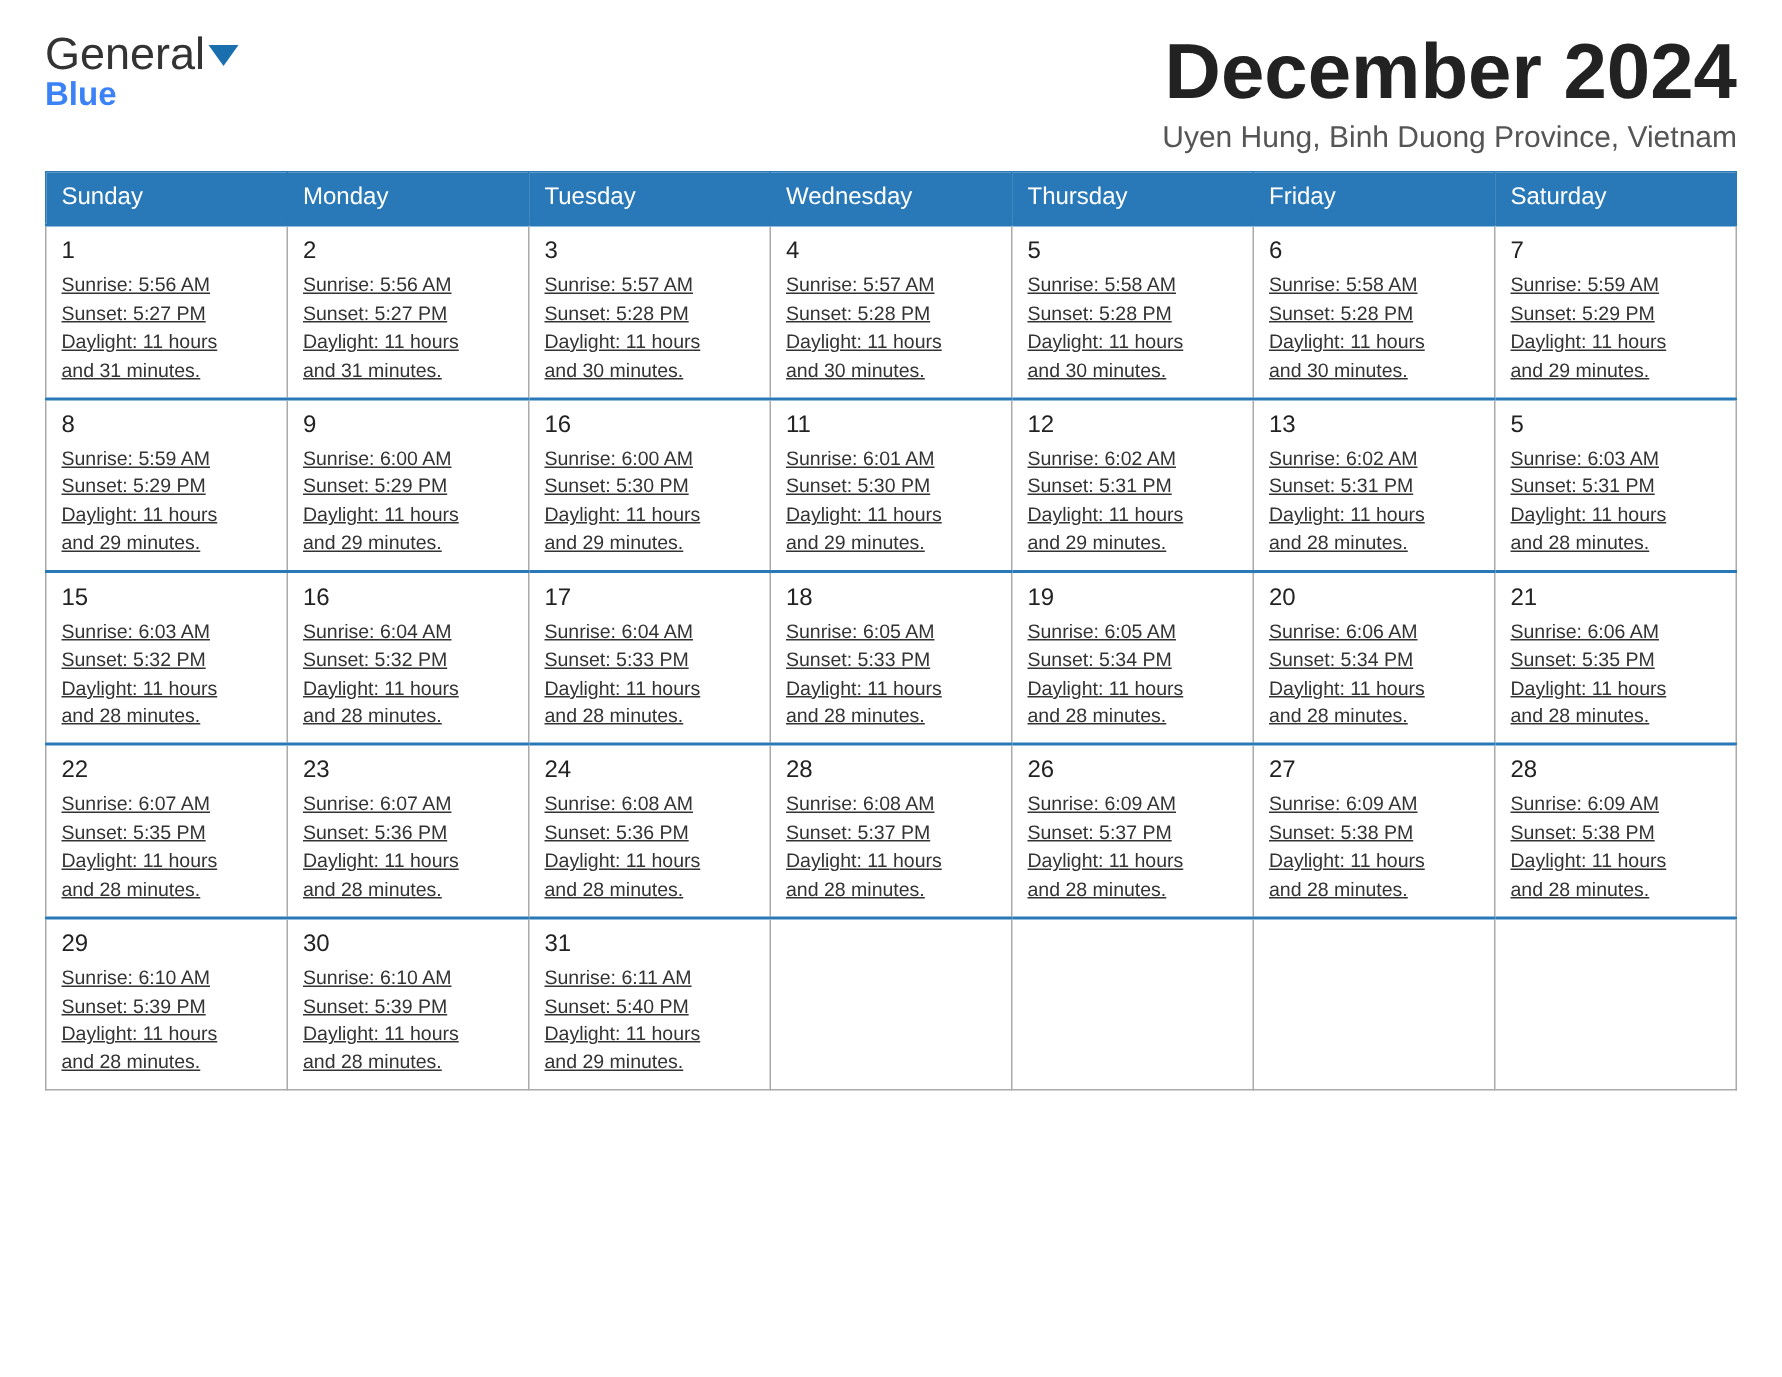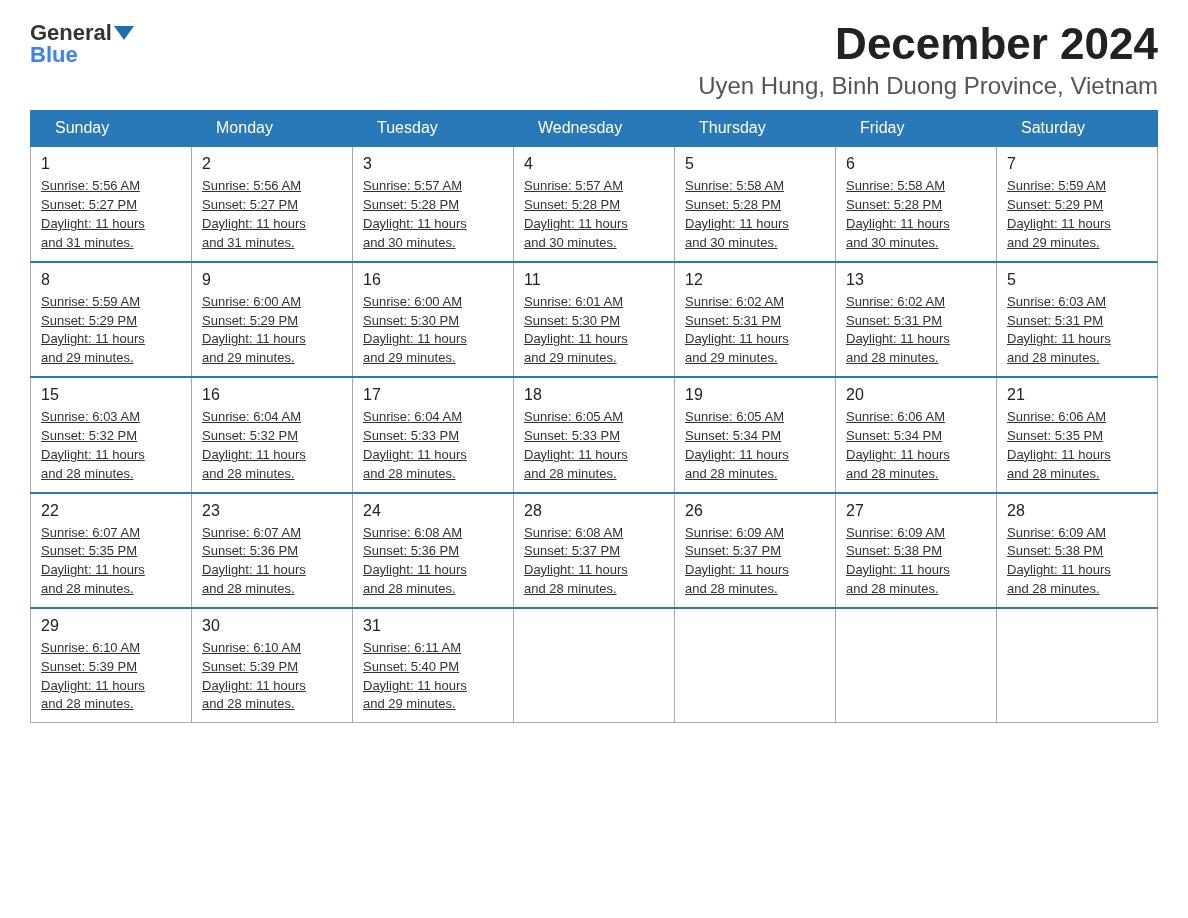--- a/index.html
+++ b/index.html
@@ -17,22 +17,22 @@
       margin-bottom: 8px;
     }
     .logo {
       display: flex;
       flex-direction: column;
       align-items: flex-start;
     }
     .logo-text {
       display: flex;
       align-items: center;
-      font-size: 22px;
-      font-weight: bold;
+      font-size: 30px;
+      font-weight: normal;
       color: #333;
     }
     .logo-general { color: #333; }
     .logo-arrow {
       width: 0;
       height: 0;
       border-left: 10px solid transparent;
       border-right: 10px solid transparent;
       border-top: 14px solid #1a6faf;
       margin: 0 2px;
@@ -43,41 +43,41 @@
       color: #3b82f6;
       font-size: 22px;
       font-weight: bold;
       margin-top: -4px;
       margin-left: 0;
     }
     .title-block {
       text-align: right;
     }
     .month-title {
-      font-size: 44px;
+      font-size: 52px;
       font-weight: bold;
       color: #222;
       line-height: 1.1;
     }
     .location {
-      font-size: 24px;
+      font-size: 20px;
       color: #555;
       margin-top: 4px;
     }
     .calendar {
       width: 100%;
       border-collapse: collapse;
       margin-top: 10px;
     }
     .calendar th {
       background-color: #2979b8;
       color: #fff;
       font-size: 16px;
       font-weight: normal;
-      padding: 8px 24px;
+      padding: 8px 10px;
       text-align: left;
       border: 1px solid #2979b8;
     }
     .calendar td {
       border: 1px solid #aaa;
       vertical-align: top;
       padding: 8px 10px;
       width: calc(100% / 7);
       font-size: 13px;
       color: #222;

